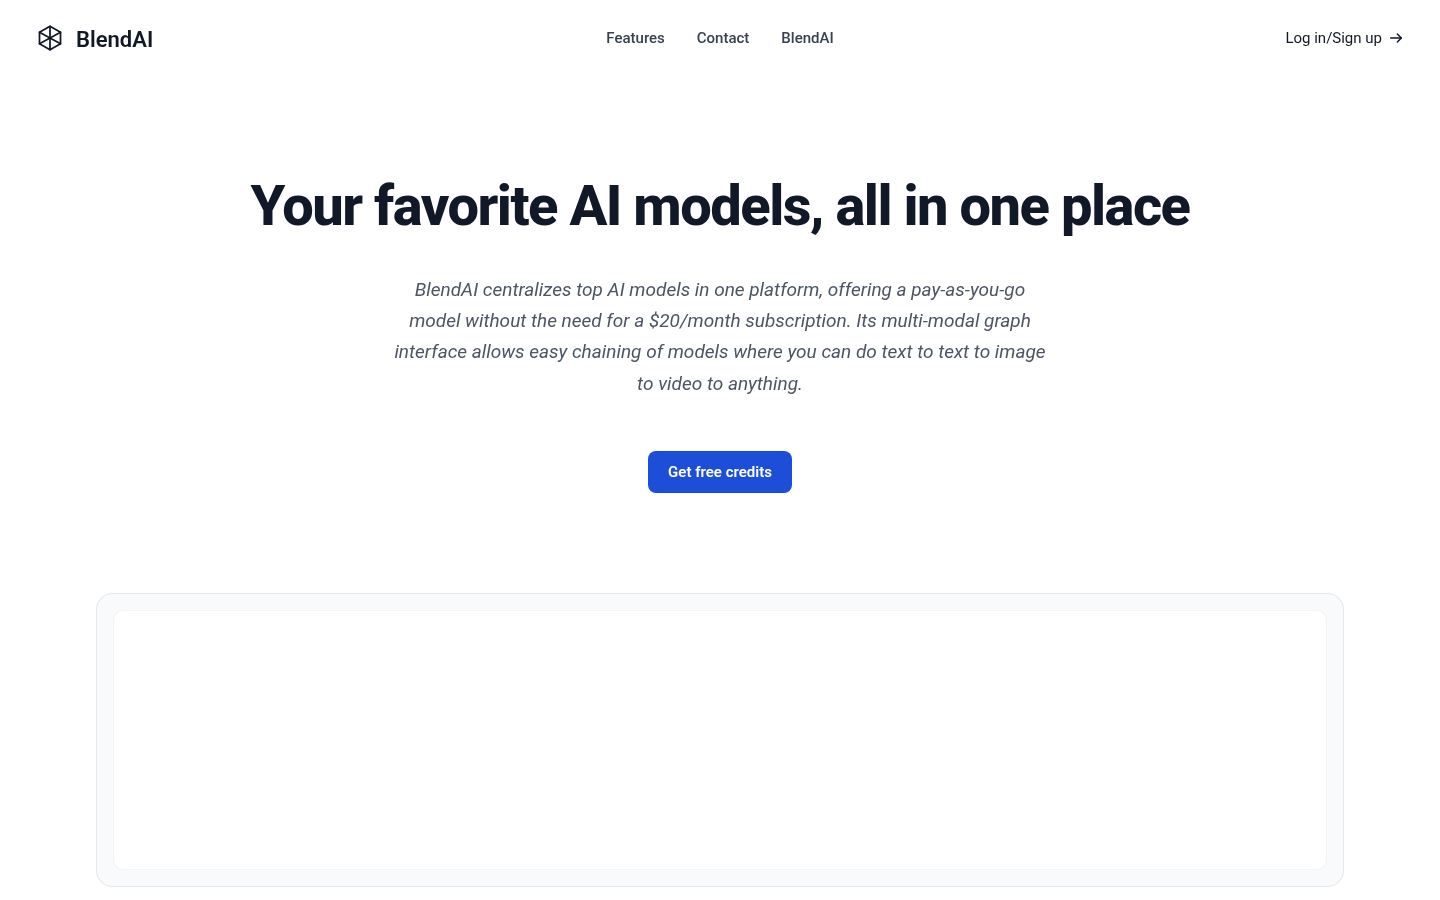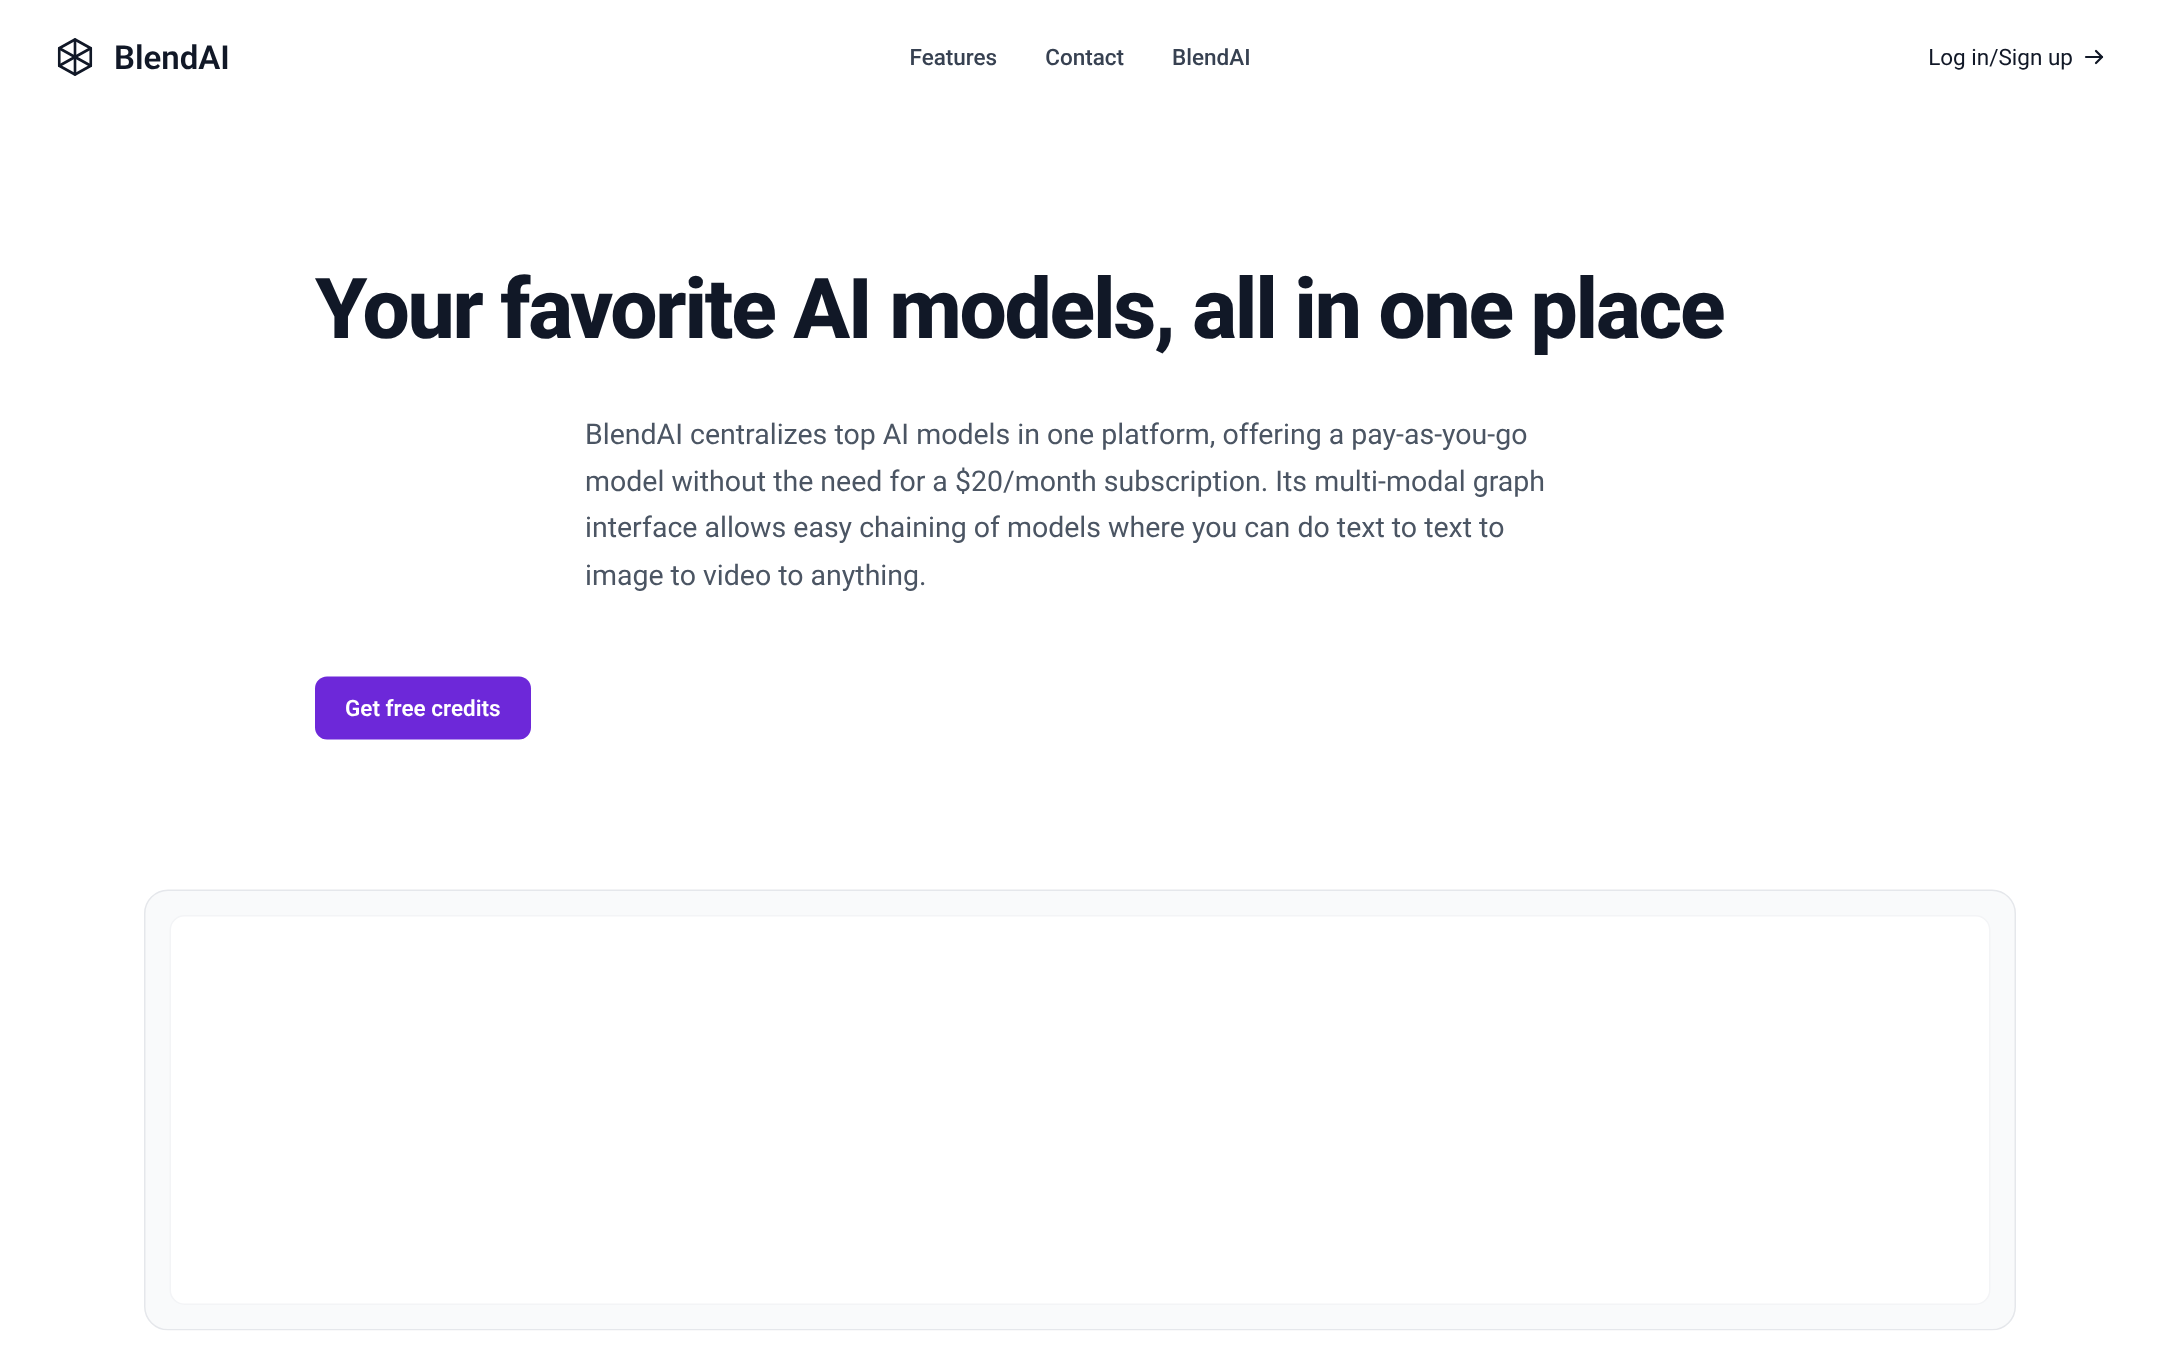--- a/index.html
+++ b/index.html
@@ -58,42 +58,44 @@
       font-weight: 400;
       color: #111827;
       text-decoration: none;
       cursor: pointer;
     }
     .arrow-icon {
       display: inline-flex;
       align-items: center;
     }
     .hero {
+      text-align: center;
       padding: 100px 40px 60px;
       max-width: 1100px;
       margin: 0 auto;
     }
     .hero-title {
       font-size: 56px;
       font-weight: 800;
       line-height: 1.1;
       letter-spacing: -1.5px;
       color: #111827;
       margin-bottom: 36px;
     }
     .hero-description {
       font-size: 19px;
       line-height: 1.65;
       color: #4b5563;
       max-width: 660px;
       margin: 0 auto 52px;
+      font-style: italic;
     }
     .cta-button {
       display: inline-block;
-      background: #6d28d9;
+      background: #1d4ed8;
       color: #ffffff;
       font-size: 15px;
       font-weight: 600;
       padding: 12px 20px;
       border-radius: 8px;
       border: none;
       cursor: pointer;
       text-decoration: none;
     }
     .preview-card {

